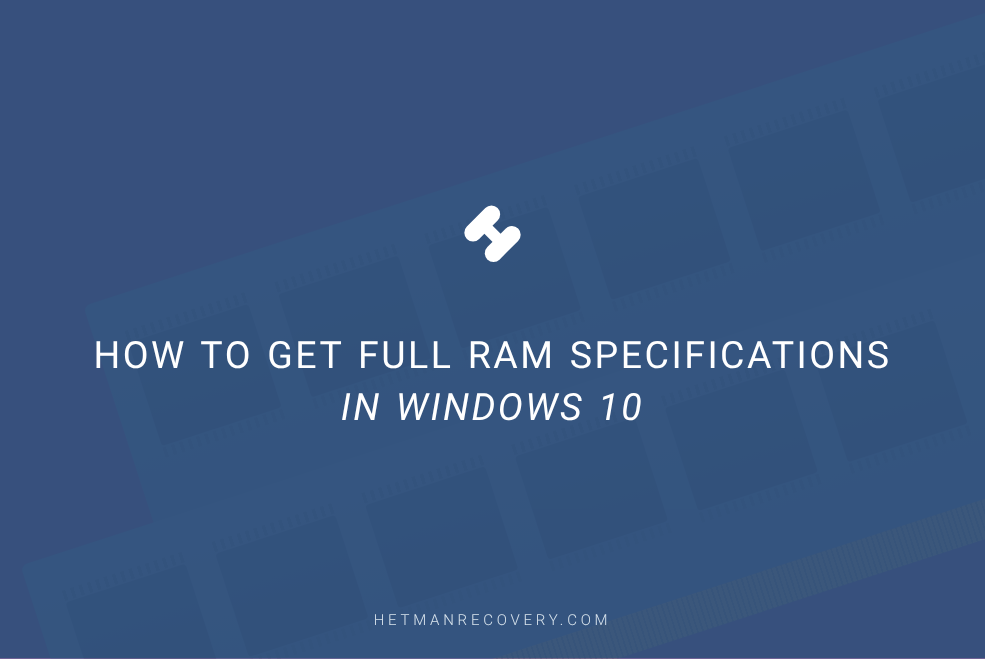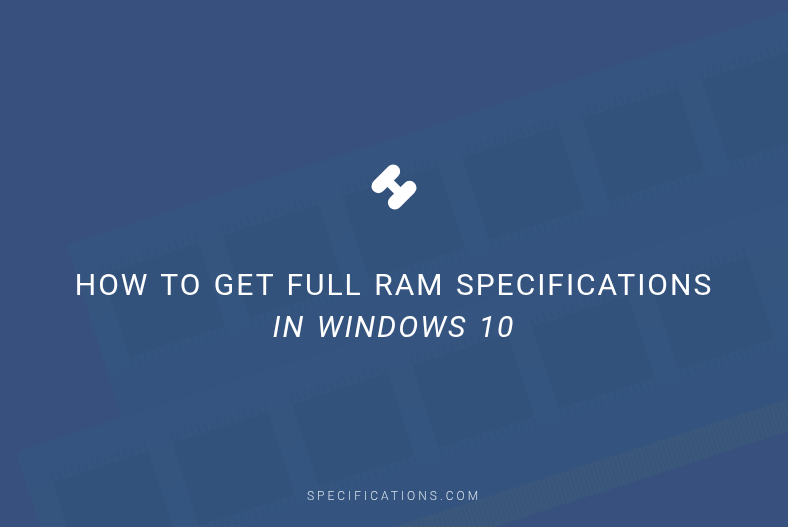--- a/index.html
+++ b/index.html
@@ -184,16 +184,16 @@
           <rect x="30" y="42" width="40" height="16" fill="#ffffff"></rect>
         </g>
       </svg>
     </div>
 
     <h1 class="title">
       <span>HOW TO GET FULL RAM SPECIFICATIONS</span>
       <span class="line2">IN WINDOWS 10</span>
     </h1>
 
-    <div class="site-link">SPECIFICATIONS.COM</div>
+    <div class="site-link">HETMANRECOVERY.COM</div>
 
   </div>
 </div>
 
 </body></html>

